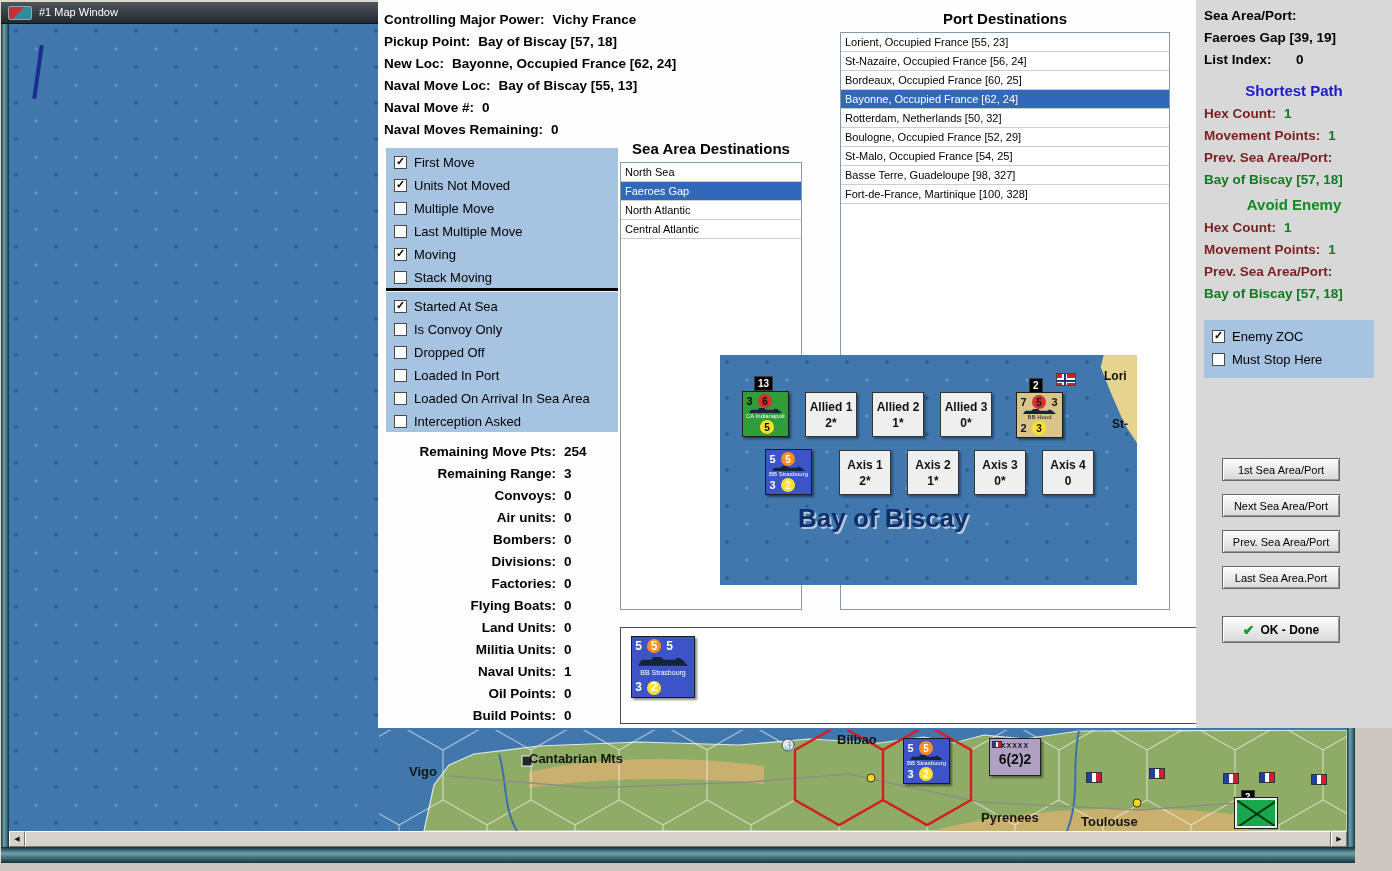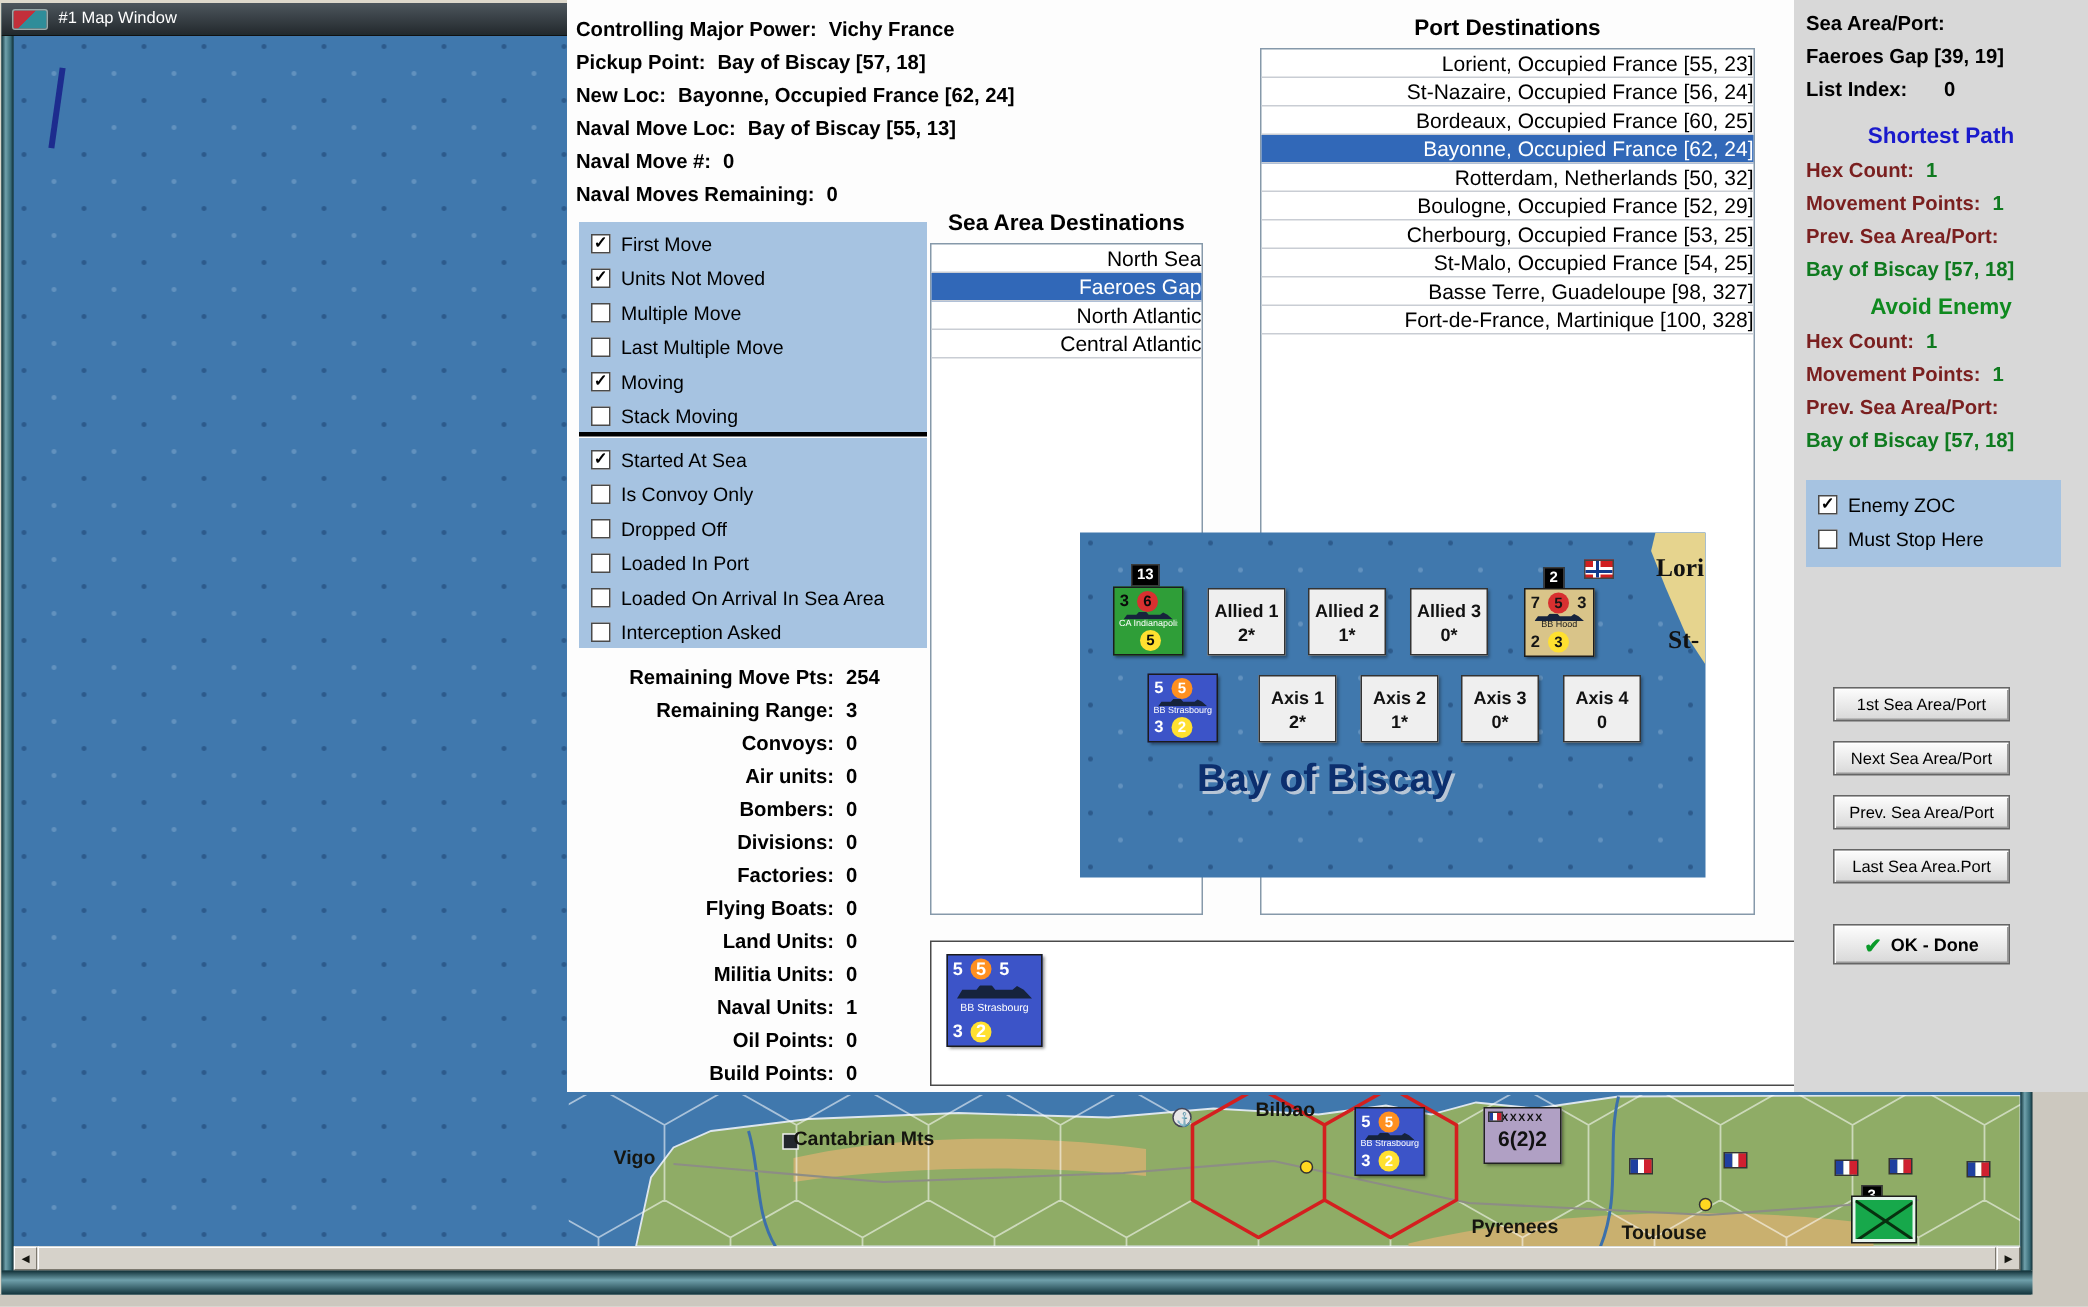--- a/index.html
+++ b/index.html
@@ -57,22 +57,22 @@
     display:flex; align-items:center; justify-content:center; flex:0 0 13px; }
   .cbmark { font-size:11px; font-weight:bold; color:#000; margin-top:-1px; }
   .cblabel { font-size:13px; color:#000; white-space:nowrap; }
   .statrow { position:absolute; left:6px; width:270px; height:18px; }
   .statlabel { position:absolute; left:0; width:172px; text-align:right;
     font-size:13.5px; font-weight:bold; color:#000; }
   .statval { position:absolute; left:180px; font-size:13.5px; font-weight:bold; color:#000; }
 
   .list-title { position:absolute; text-align:center; font-size:15px; font-weight:bold; color:#000; }
   .listbox { position:absolute; background:#fff; border:1px solid #8699aa; }
-  .lrow { height:19px; line-height:19px; font-size:14px; color:#000; padding-left:4px;
-    border-bottom:1px solid #c9cdd4; white-space:nowrap; overflow:hidden;text-align:right; }
+  .lrow { height:19px; line-height:19px; font-size:11px; color:#000; padding-left:4px;
+    border-bottom:1px solid #c9cdd4; white-space:nowrap; overflow:hidden; }
   .lrow.sel { background:#3168b8; color:#fff; }
 
   
   .counter { position:absolute; width:47px; height:46px; border:1px solid #1c1c1c;
     box-shadow:1.5px 1.5px 2px rgba(0,0,0,.45); display:flex; flex-direction:column;
     justify-content:space-between; padding:2px 3px; }
   .counter.blue { background:#3c54c8; } .counter.blue .n { color:#fff; }
   .counter.green { background:#2f9e38; } .counter.green .n { color:#0a0a0a; }
   .counter.tan { background:#d9c489; } .counter.tan .n { color:#151515; }
   .counter.big { width:64px; height:62px; }
@@ -96,21 +96,21 @@
     box-shadow:1.5px 1.5px 2px rgba(0,0,0,.35); display:flex; flex-direction:column;
     align-items:center; justify-content:center; gap:2px; }
   .gname { font-size:12px; font-weight:bold; color:#111; }
   .gval { font-size:12px; font-weight:bold; color:#111; }
   .blk-label { position:absolute; background:#000; color:#fff; font-size:10px; font-weight:bold;
     padding:0 3px; line-height:13px; border:1px solid #3a3a3a; }
 
   .inset { position:absolute; left:342px; top:355px; width:417px; height:230px; overflow:hidden; }
   .inset-land { position:absolute; left:368px; top:0; width:49px; height:88px; background:#e6d48e;
     clip-path:polygon(32% 0,100% 0,100% 100%,74% 78%,46% 42%,26% 14%); }
-  .coast-label { position:absolute; font-size:17px; font-weight:bold; color:#111;font-family:Liberation Serif, serif; }
+  .coast-label { position:absolute; font-size:12px; font-weight:bold; color:#111; }
   .inset-title { position:absolute; left:78px; top:148px; font-size:26px; font-weight:bold;
     color:#0c2f6e; text-shadow:2px 2px 0 #b8c6d6; white-space:nowrap; }
 
   .nor-flag { position:absolute; width:20px; height:13px; background:#d02020; border:1px solid #444; }
   .nor-flag .wv { position:absolute; left:5px; top:0; width:5px; height:100%; background:#fff; }
   .nor-flag .wh { position:absolute; left:0; top:4px; width:100%; height:5px; background:#fff; }
   .nor-flag .bv { position:absolute; left:6.5px; top:0; width:2px; height:100%; background:#123a8c; }
   .nor-flag .bh { position:absolute; left:0; top:5.5px; width:100%; height:2px; background:#123a8c; }
   .fr-flag { position:absolute; width:16px; height:11px; border:1px solid #333; display:flex; }
   .fr-flag i { flex:1; } .fr-flag .b { background:#2040a0; } .fr-flag .w { background:#fff; }
@@ -414,21 +414,20 @@
   </div>
 
   <div class="list-title" style="left:462px;top:10px;width:330px">Port Destinations</div>
   <div class="listbox" style="left:462px;top:32px;width:330px;height:578px">
     <div class="lrow">Lorient, Occupied France [55, 23]</div>
     <div class="lrow">St-Nazaire, Occupied France [56, 24]</div>
     <div class="lrow">Bordeaux, Occupied France [60, 25]</div>
     <div class="lrow sel">Bayonne, Occupied France [62, 24]</div>
     <div class="lrow">Rotterdam, Netherlands [50, 32]</div>
     <div class="lrow">Boulogne, Occupied France [52, 29]</div>
-    <div class="lrow">Cherbourg, Occupied France [53, 25]</div>
     <div class="lrow">St-Malo, Occupied France [54, 25]</div>
     <div class="lrow">Basse Terre, Guadeloupe [98, 327]</div>
     <div class="lrow">Fort-de-France, Martinique [100, 328]</div>
   </div>
 
   <div class="inset water">
     <div class="inset-land"></div>
     <span class="coast-label" style="left:384px;top:14px">Lori</span>
     <span class="coast-label" style="left:392px;top:62px">St-</span>
 

